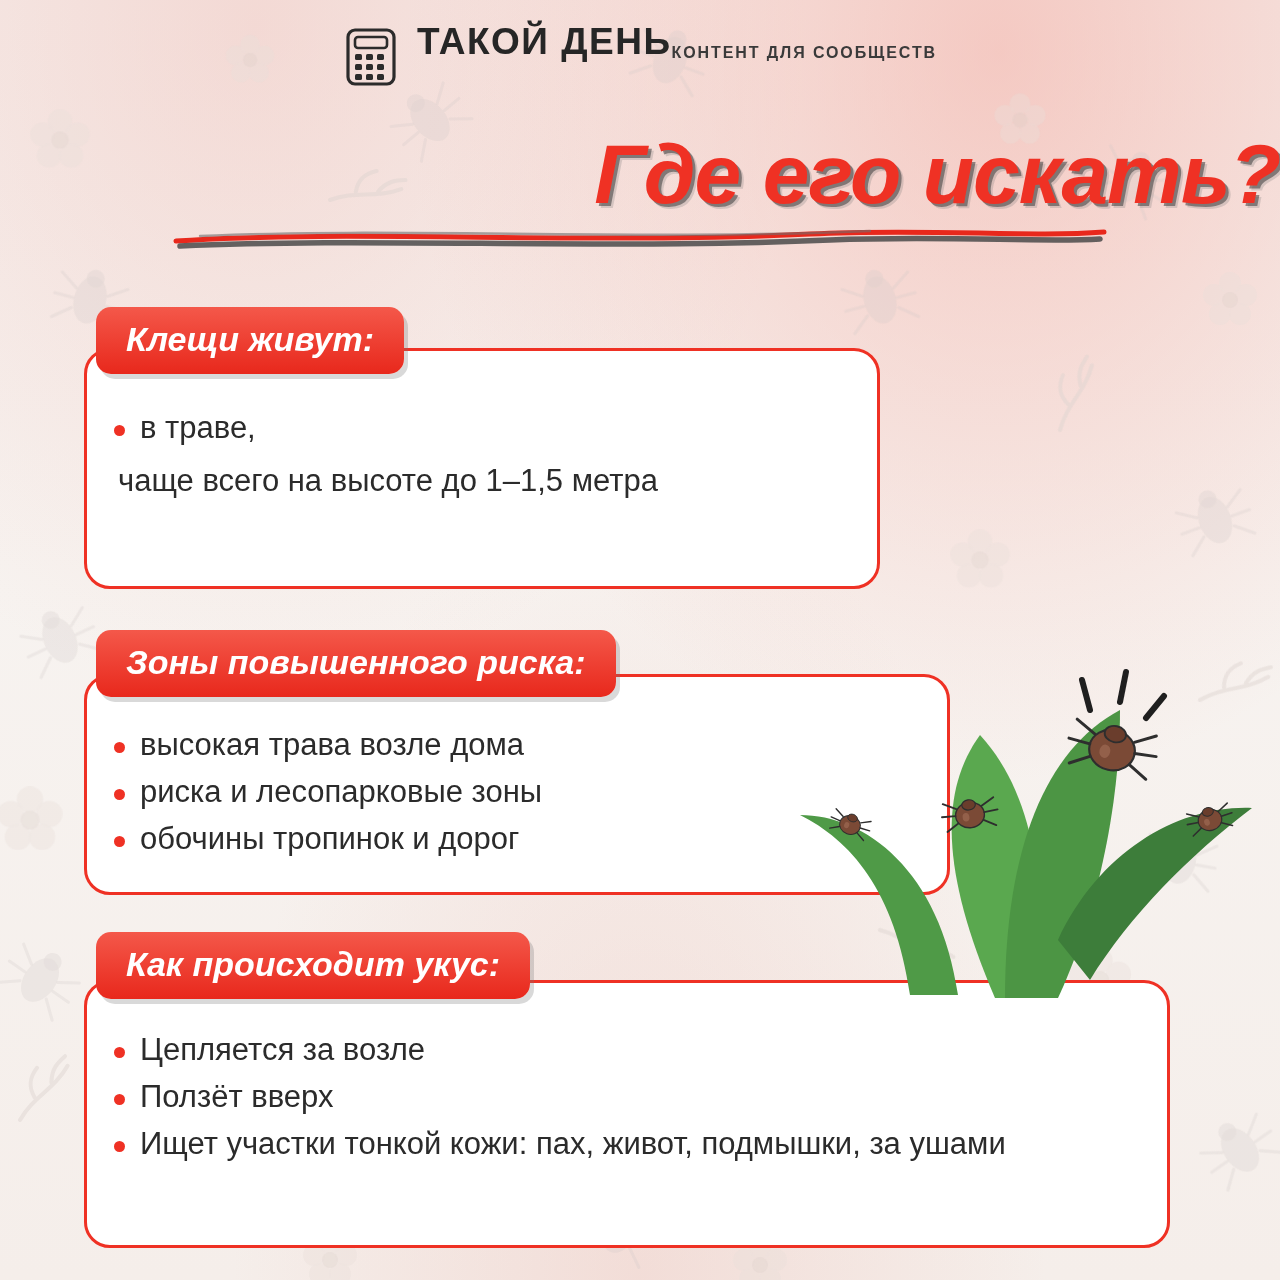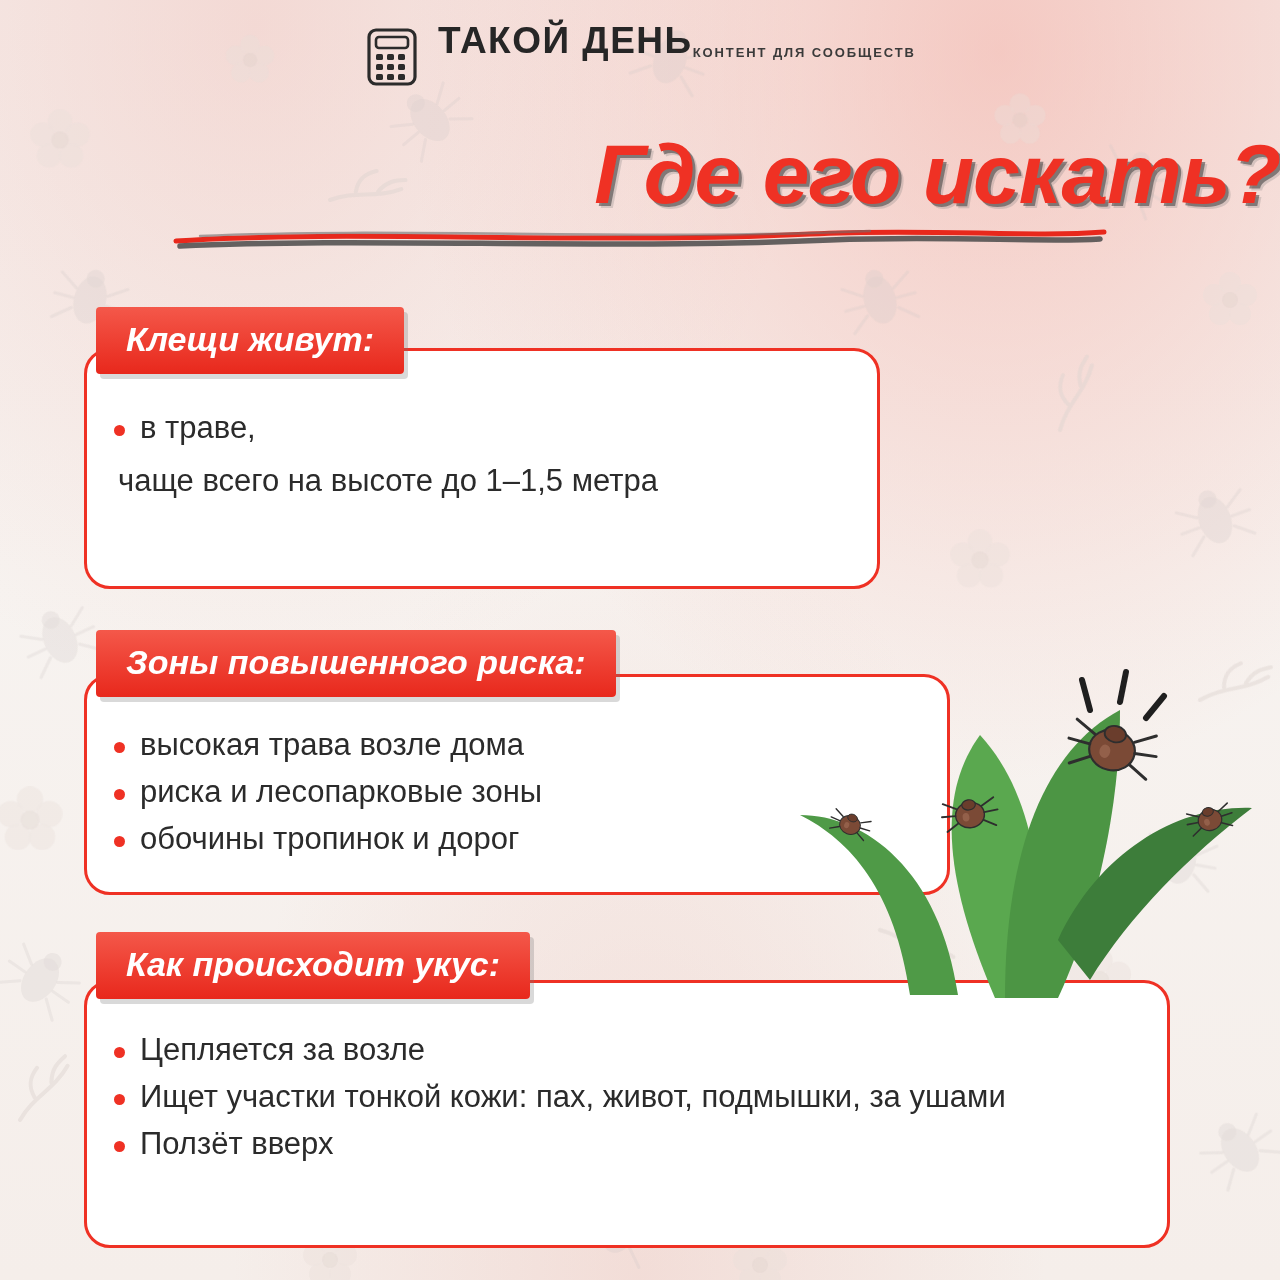--- a/index.html
+++ b/index.html
@@ -57,21 +57,21 @@
     align-items: center;
   }
   .brand-title {
     font-size: 37px;
     font-weight: 700;
     letter-spacing: 1.5px;
     color: #262626;
     line-height: 1.05;
   }
   .brand-sub {
-    font-size: 13px;
+    font-size: 16px;
     font-weight: 600;
     letter-spacing: 1.9px;
     color: #3a3a3a;
     margin-top: 22px;
   }
 
   
   .title-wrap {
     position: absolute;
     top: 132px;
@@ -104,21 +104,21 @@
   .card {
     position: absolute;
     background: #ffffff;
     border: 3px solid #ef3124;
     border-radius: 26px;
   }
   .card-label {
     position: absolute;
     display: inline-block;
     padding: 13px 30px 15px 30px;
-    border-radius: 4px;
+    border-radius: 15px;
     background: linear-gradient(180deg, #f4584a 0%, #e8281c 100%);
     color: #ffffff;
     font-size: 34px;
     font-weight: 800;
     font-style: italic;
     letter-spacing: 0px;
     white-space: nowrap;
     box-shadow: 4px 5px 0 rgba(120,120,120,0.28);
     z-index: 4;
   }
@@ -330,18 +330,18 @@
       <li>риска и лесопарковые зоны</li>
       <li>обочины тропинок и дорог</li>
     </ul>
   </div>
 
   <div class="card" id="card-bite"></div>
   <div class="card-label" id="card-bite-label">Как происходит укус:</div>
   <div class="card-body" id="card-bite-body">
     <ul class="bullets">
       <li>Цепляется за возле</li>
+      <li>Ползёт вверх</li>
       <li>Ищет участки тонкой кожи: пах, живот, подмышки, за ушами</li>
-      <li>Ползёт вверх</li>
     </ul>
   </div>
 
 </div>
 
 </body></html>

